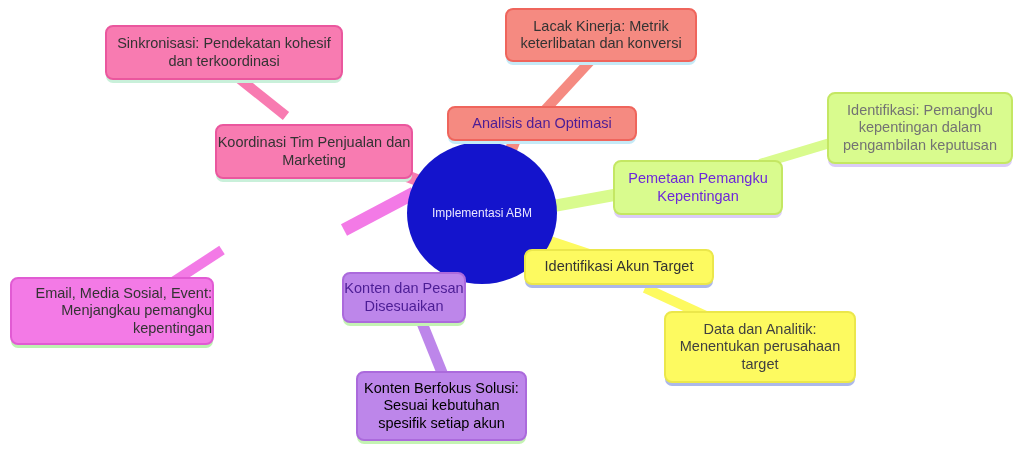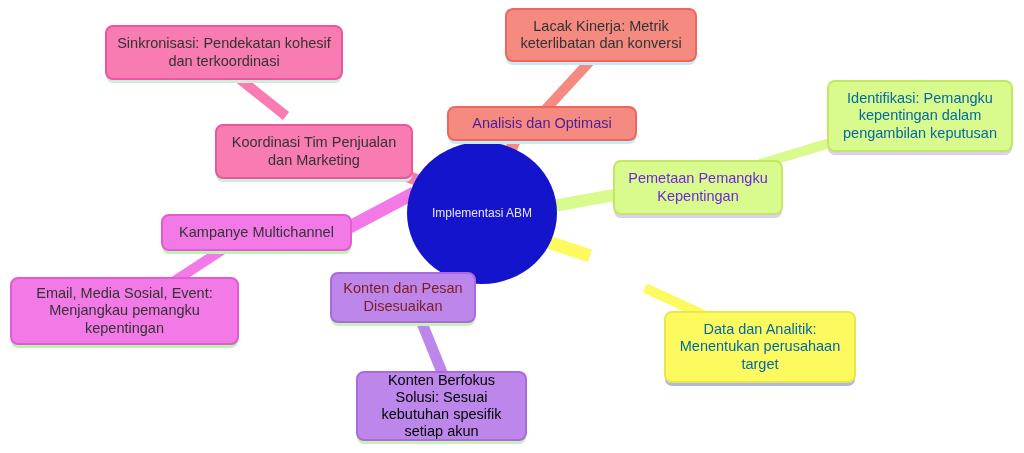--- a/index.html
+++ b/index.html
@@ -12,21 +12,21 @@
   #edges{position:absolute;left:0;top:0;width:1024px;height:453px;}
   .mm-node{
     position:absolute;
     box-sizing:border-box;
     display:flex;align-items:center;justify-content:center;
     text-align:center;
     font-size:14.5px;line-height:1.18;
     color:#333333;
     border:2px solid transparent;
     border-radius:8px;
-    padding:2px 8px;
+    padding:2px 0;
     z-index:3;
   }
   .mm-root{
     position:absolute;
     display:flex;align-items:center;justify-content:center;
     text-align:center;
     border-radius:50%;
     font-size:12px;
     z-index:2;
   }
@@ -59,23 +59,23 @@
 
   <div class="mm-root" style="left: 407px; top: 142px; width: 150px; height: 142px; background: rgb(20, 20, 204); color: rgb(233, 230, 255);">Implementasi ABM</div>
 
   <div class="mm-node" style="left: 215px; top: 124px; width: 198px; height: 55px; background: rgb(248, 123, 177); border-color: rgb(234, 87, 158); box-shadow: rgb(201, 240, 218) 0px 4px 0px -1px; color: rgb(51, 51, 51);">Koordinasi Tim Penjualan dan Marketing</div>
   <div class="mm-node" style="left: 105px; top: 25px; width: 238px; height: 55px; background: rgb(248, 123, 177); border-color: rgb(234, 87, 158); box-shadow: rgb(201, 240, 218) 0px 4px 0px -1px; color: rgb(51, 51, 51);">Sinkronisasi: Pendekatan kohesif dan terkoordinasi</div>
 
   <div class="mm-node" style="left: 447px; top: 106px; width: 190px; height: 35px; background: rgb(245, 138, 129); border-color: rgb(239, 101, 92); box-shadow: rgb(197, 234, 247) 0px 4px 0px -1px; color: #4c1d95;">Analisis dan Optimasi</div>
   <div class="mm-node" style="left: 505px; top: 8px; width: 192px; height: 54px; background: rgb(245, 138, 129); border-color: rgb(239, 101, 92); box-shadow: rgb(197, 234, 247) 0px 4px 0px -1px; color: rgb(51, 51, 51);">Lacak Kinerja: Metrik keterlibatan dan konversi</div>
 
   <div class="mm-node" style="left: 613px; top: 160px; width: 170px; height: 55px; background: rgb(217, 251, 142); border-color: rgb(196, 231, 99); box-shadow: rgb(219, 204, 248) 0px 4px 0px -1px; color: #6d28d9;">Pemetaan Pemangku Kepentingan</div>
-  <div class="mm-node" style="left: 827px; top: 80px; width: 186px; height: 72px; background: rgb(217, 251, 142); border-color: rgb(196, 231, 99); box-shadow: rgb(219, 204, 248) 0px 4px 0px -1px; color: #0369a1;">Identifikasi: Pemangku kepentingan dalam pengambilan keputusan</div>
+  <div class="mm-node" style="left: 827px; top: 92px; width: 186px; height: 72px; background: rgb(217, 251, 142); border-color: rgb(196, 231, 99); box-shadow: rgb(219, 204, 248) 0px 4px 0px -1px; color: #737373;">Identifikasi: Pemangku kepentingan dalam pengambilan keputusan</div>
 
-  <div class="mm-node" style="left: 664px; top: 311px; width: 192px; height: 72px; background: rgb(253, 250, 96); border-color: rgb(235, 231, 75); box-shadow: rgb(172, 184, 234) 0px 4px 0px -1px; color: #0369a1;">Data dan Analitik: Menentukan perusahaan target</div>
+  <div class="mm-node" style="left: 524px; top: 249px; width: 190px; height: 36px; background: rgb(253, 250, 96); border-color: rgb(235, 231, 75); box-shadow: rgb(172, 184, 234) 0px 4px 0px -1px; color: rgb(51, 51, 51);">Identifikasi Akun Target</div>
+  <div class="mm-node" style="left: 664px; top: 311px; width: 192px; height: 72px; background: rgb(253, 250, 96); border-color: rgb(235, 231, 75); box-shadow: rgb(172, 184, 234) 0px 4px 0px -1px; color: #404040;">Data dan Analitik: Menentukan perusahaan target</div>
 
-  <div class="mm-node" style="left: 161px; top: 214px; width: 191px; height: 37px; background: rgb(243, 122, 230); border-color: rgb(225, 91, 211); box-shadow: rgb(188, 243, 177) 0px 4px 0px -1px; color: rgb(51, 51, 51);">Kampanye Multichannel</div>
-  <div class="mm-node" style="left: 10px; top: 277px; width: 229px; height: 68px; background: rgb(243, 122, 230); border-color: rgb(225, 91, 211); box-shadow: rgb(188, 243, 177) 0px 4px 0px -1px; color: rgb(51, 51, 51);">Email, Media Sosial, Event: Menjangkau pemangku kepentingan</div>
+  <div class="mm-node" style="left: 10px; top: 277px; width: 204px; height: 68px; background: rgb(243, 122, 230); border-color: rgb(225, 91, 211); box-shadow: rgb(188, 243, 177) 0px 4px 0px -1px; color: rgb(51, 51, 51); text-align: right;">Email, Media Sosial, Event: Menjangkau pemangku kepentingan</div>
 
-  <div class="mm-node" style="left: 330px; top: 272px; width: 146px; height: 51px; background: rgb(189, 134, 234); border-color: rgb(171, 106, 220); box-shadow: rgb(196, 243, 179) 0px 4px 0px -1px; color: #7f1d1d;">Konten dan Pesan Disesuaikan</div>
+  <div class="mm-node" style="left: 342px; top: 272px; width: 124px; height: 51px; background: rgb(189, 134, 234); border-color: rgb(171, 106, 220); box-shadow: rgb(196, 243, 179) 0px 4px 0px -1px; color: #4c1d95;">Konten dan Pesan Disesuaikan</div>
   <div class="mm-node" style="left: 356px; top: 371px; width: 171px; height: 70px; background: rgb(189, 134, 234); border-color: rgb(171, 106, 220); box-shadow: rgb(196, 243, 179) 0px 4px 0px -1px; color: #000000;">Konten Berfokus Solusi: Sesuai kebutuhan spesifik setiap akun</div>
 
 </div>
 
 </body></html>

